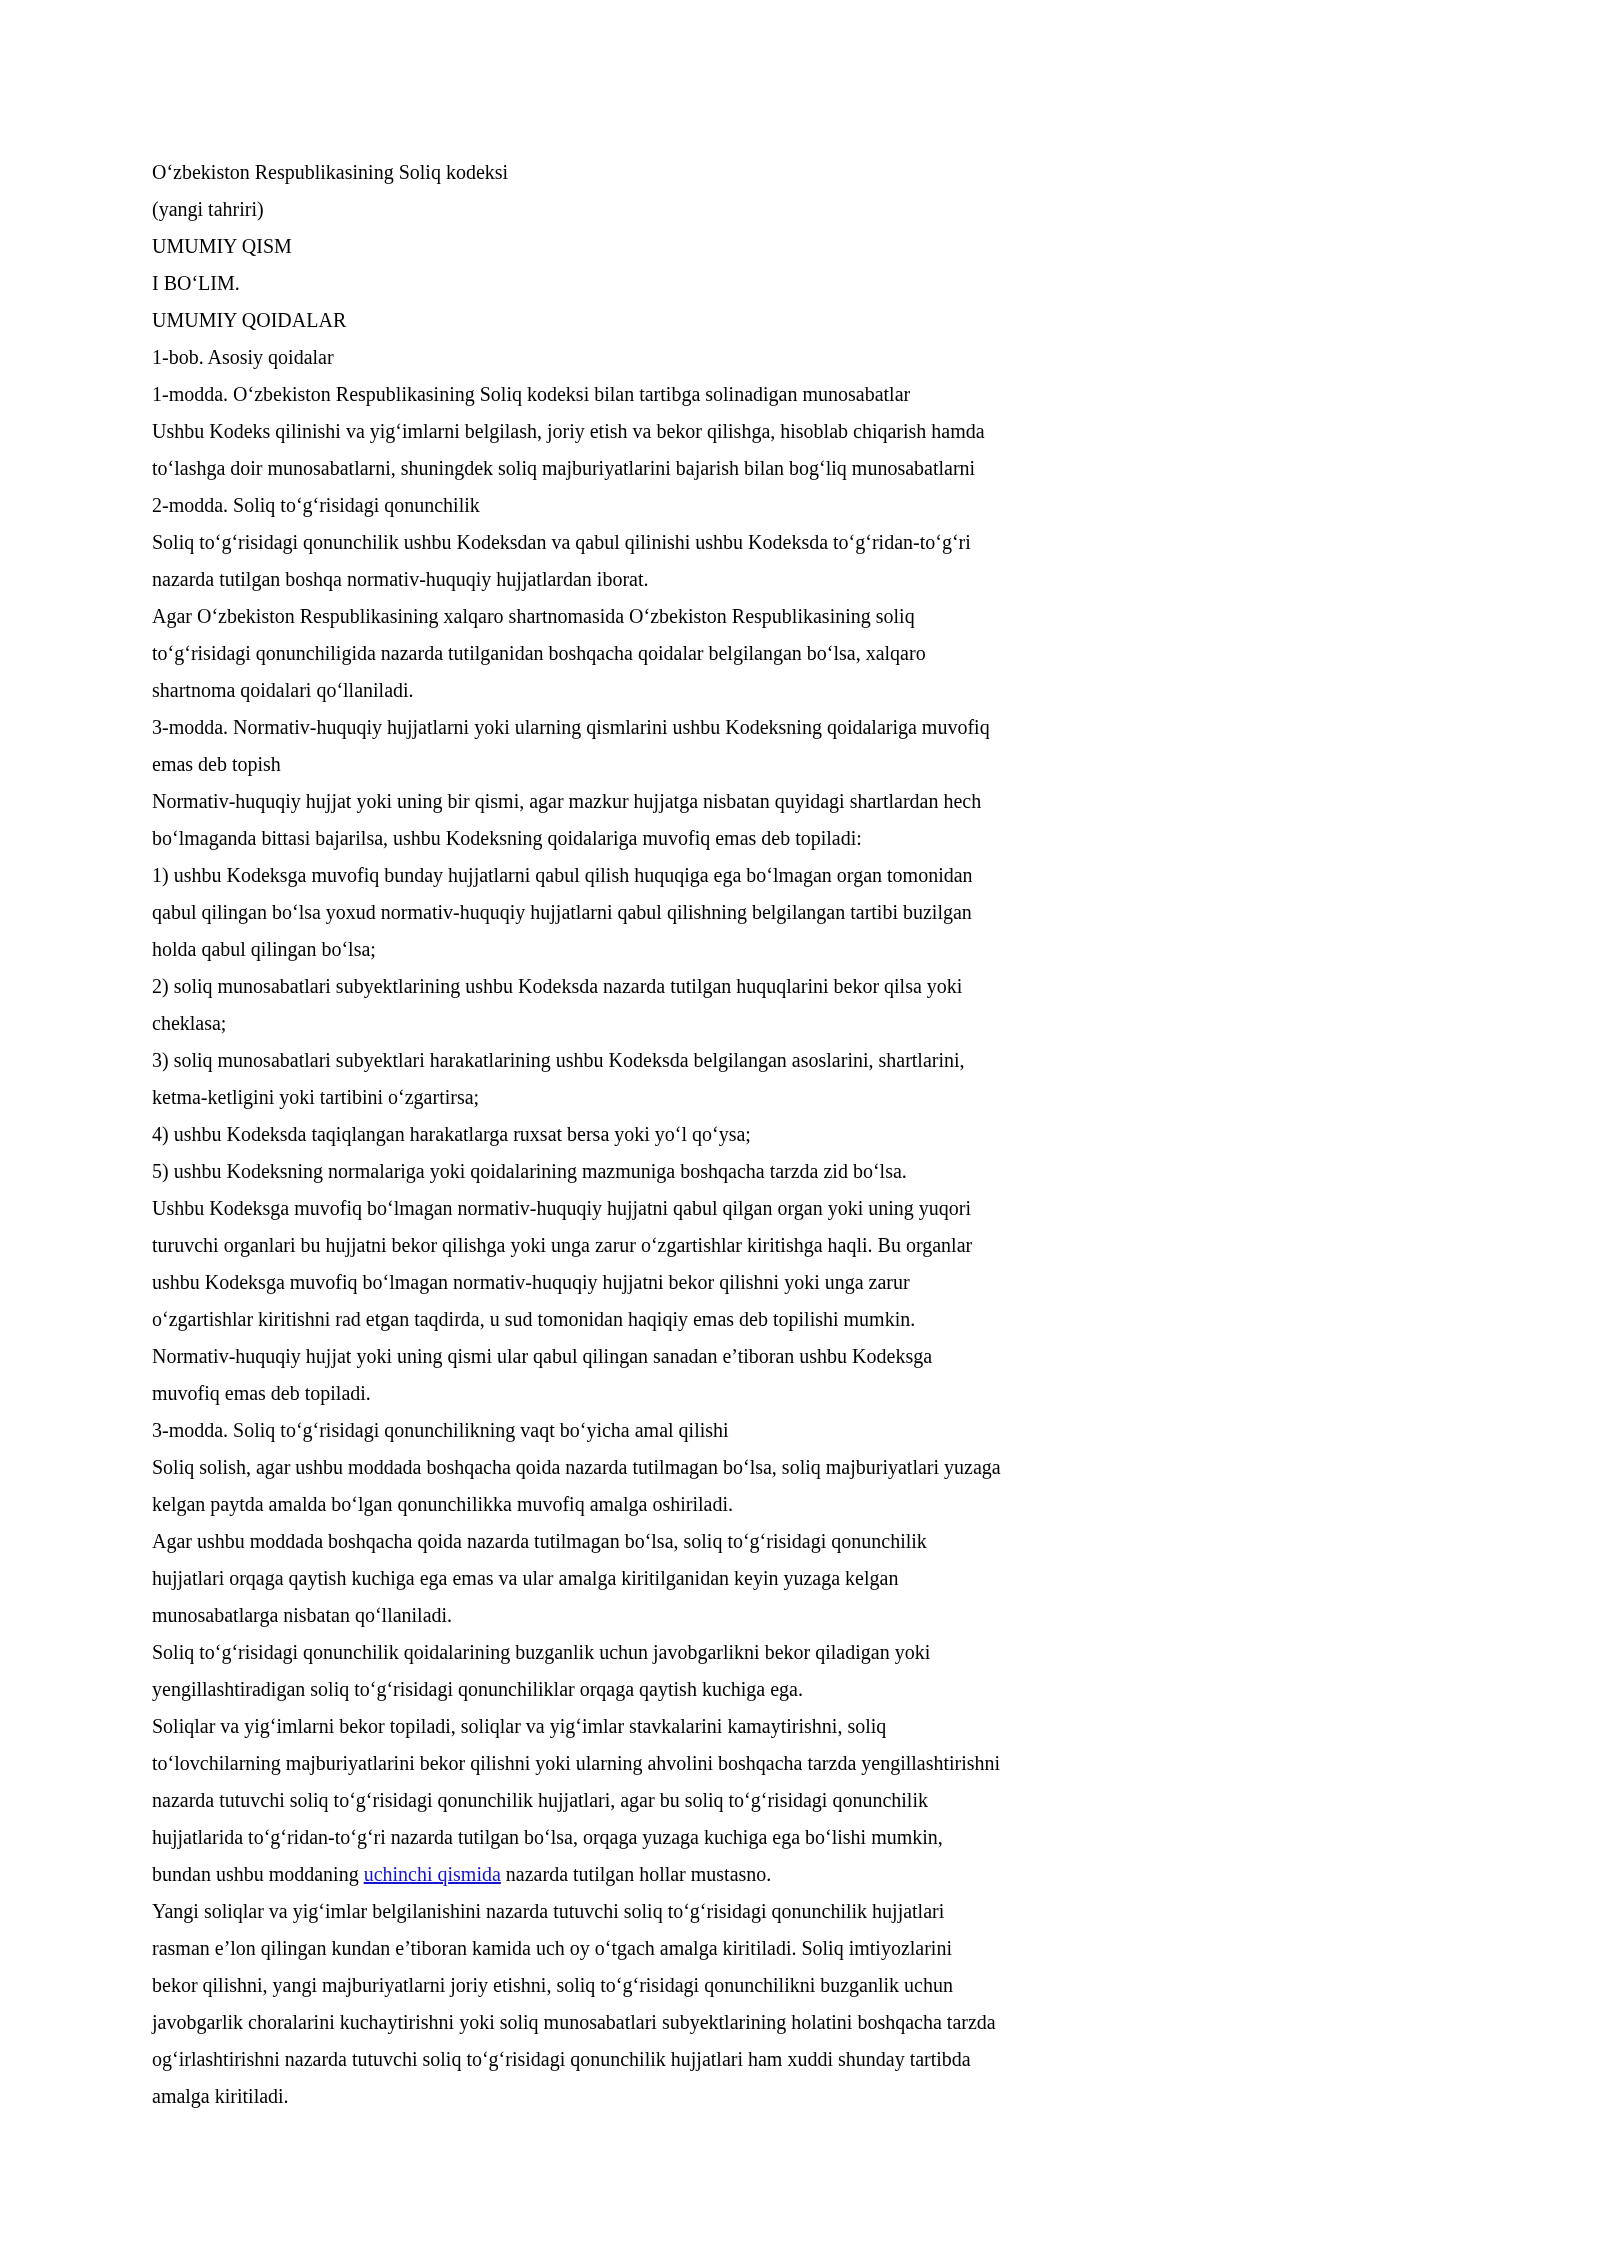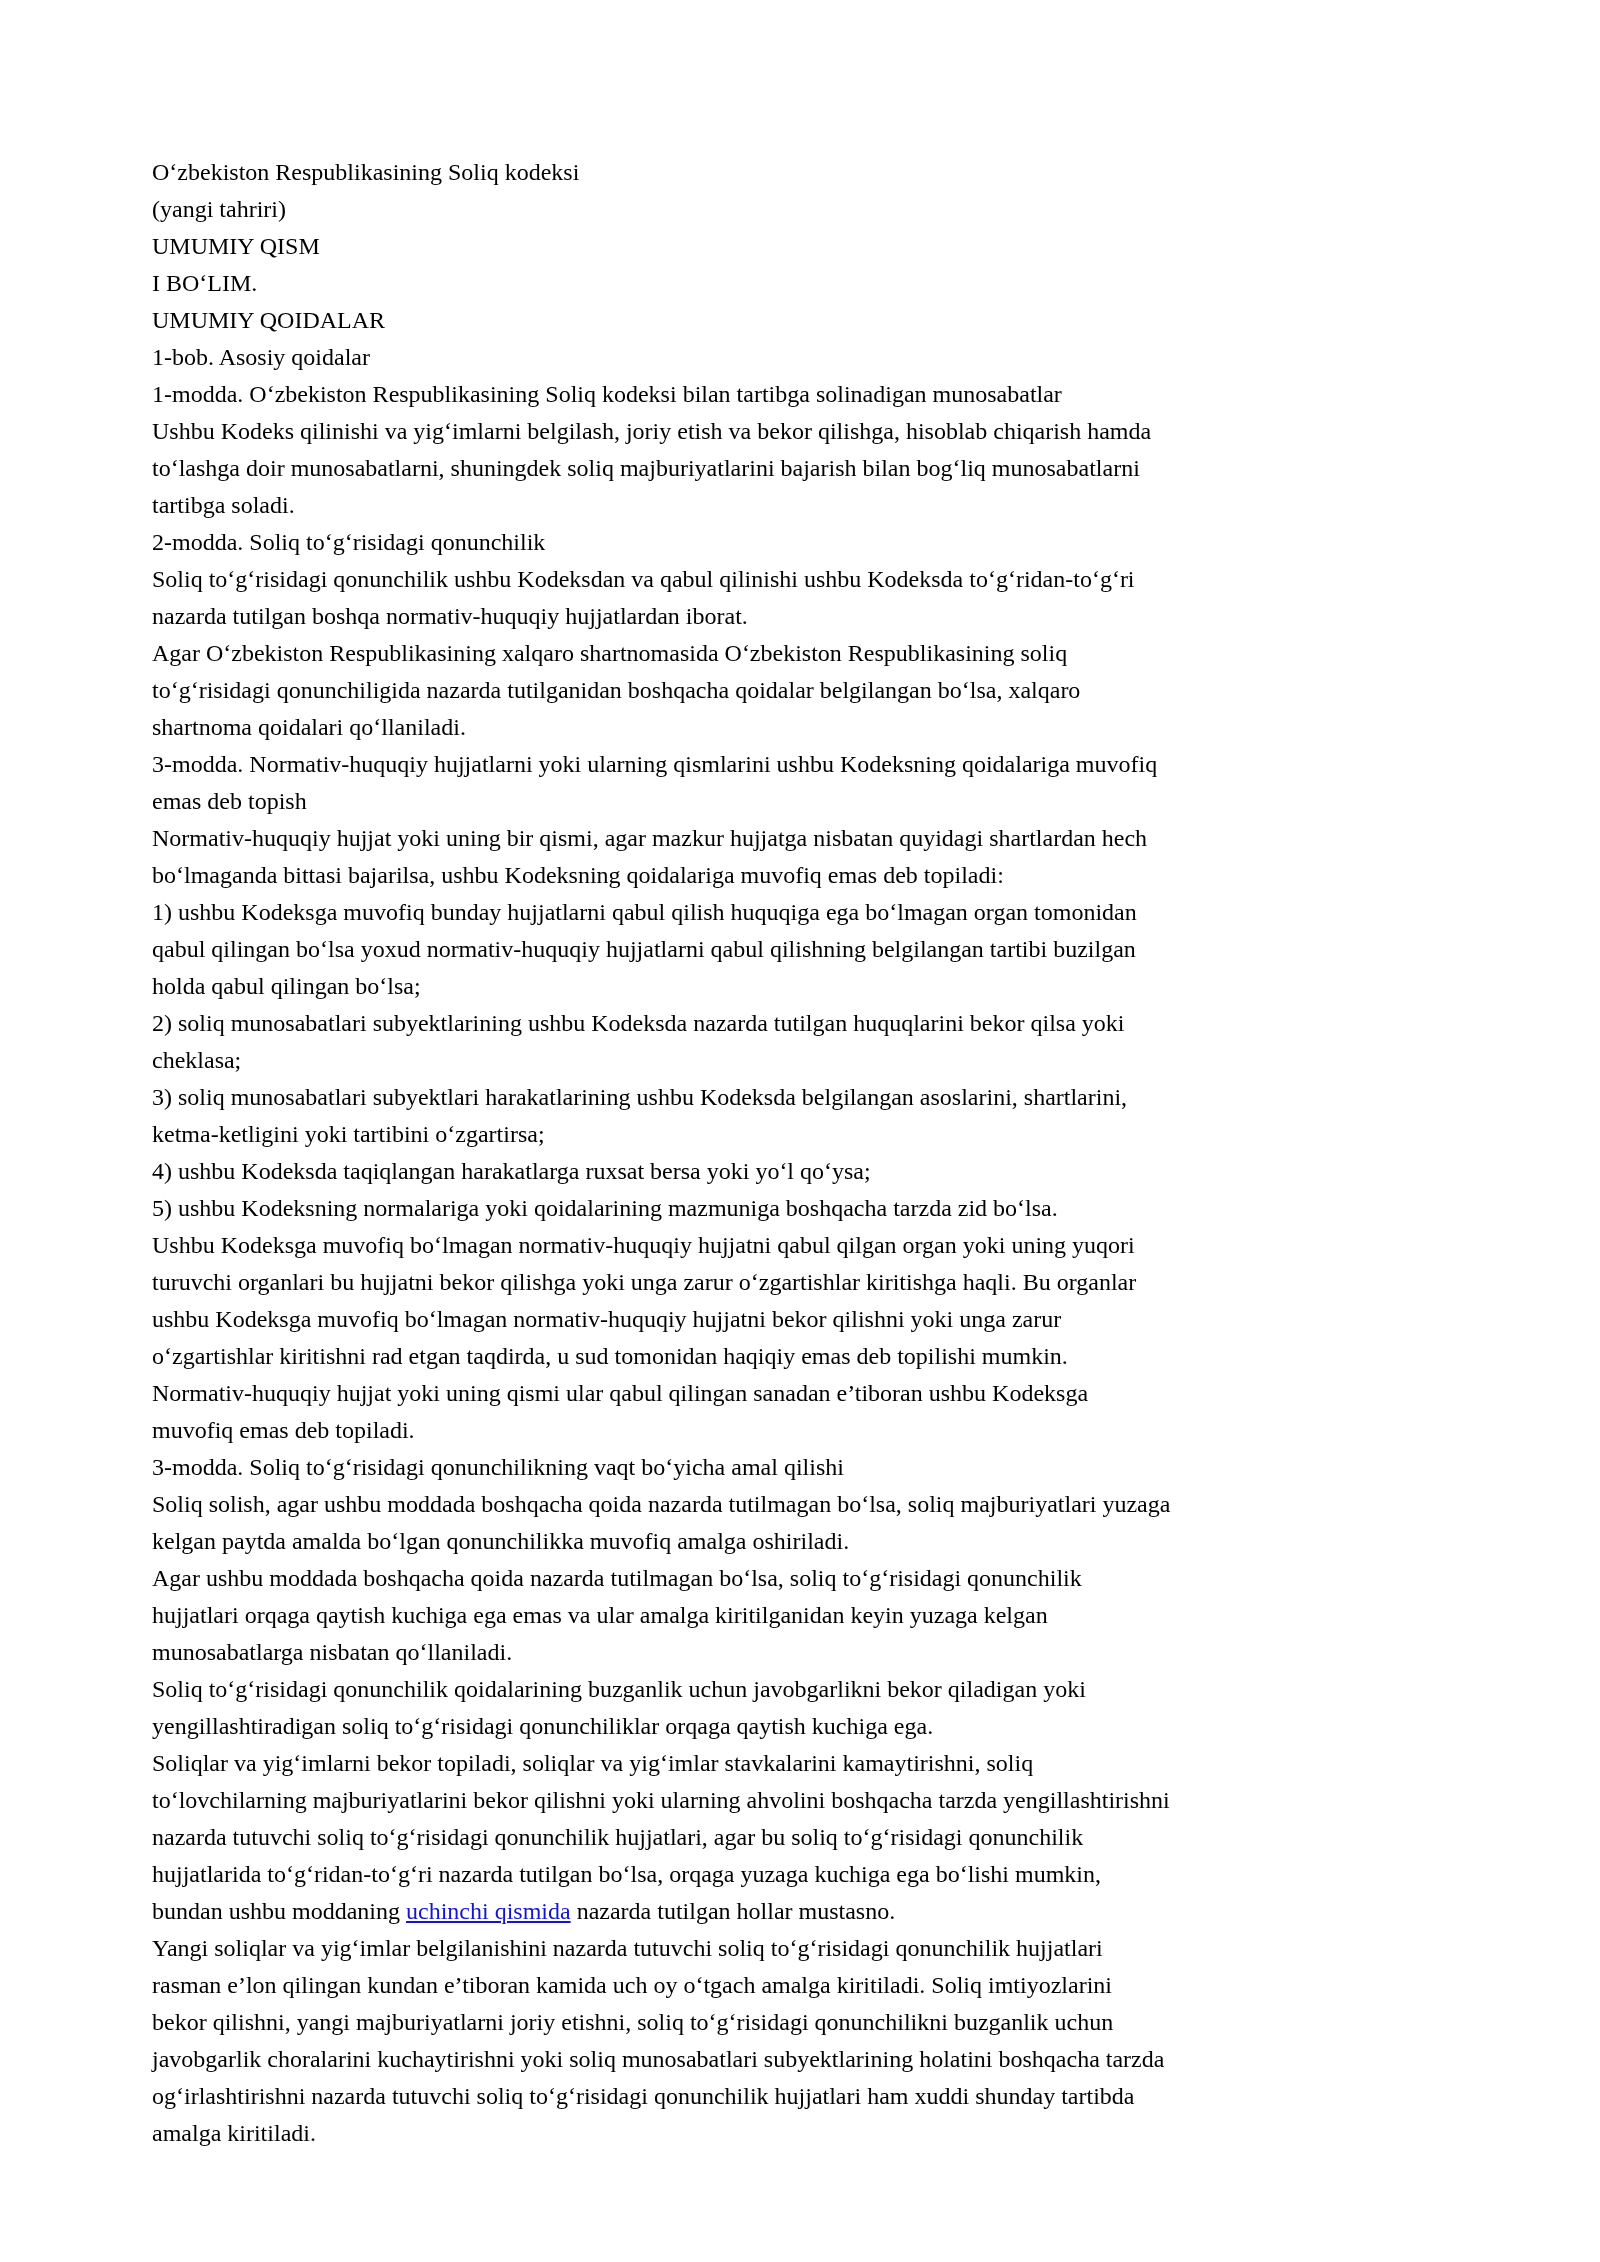--- a/index.html
+++ b/index.html
@@ -19,21 +19,21 @@
     position:relative;
     width:1600px;
     height:2262px;
     background:var(--bg);
   }
   .doc{
     position:absolute;
     top:154px;
     left:152px;
     width:1410px;
-    font-size:24px;
+    font-size:20px;
     line-height:37px;
     color:var(--fg);
   }
   .line{
     white-space:pre;
     height:37px;
   }
   .doc a{
     color:var(--link);
     text-decoration:underline;
@@ -47,21 +47,20 @@
   <div class="doc">
       <div class="line"><span>O‘zbekiston Respublikasining Soliq kodeksi</span></div>
       <div class="line"><span>(yangi tahriri)</span></div>
       <div class="line"><span>UMUMIY QISM</span></div>
       <div class="line"><span>I BO‘LIM.</span></div>
       <div class="line"><span>UMUMIY QOIDALAR</span></div>
       <div class="line"><span>1-bob. Asosiy qoidalar</span></div>
       <div class="line"><span>1-modda. O‘zbekiston Respublikasining Soliq kodeksi bilan tartibga solinadigan munosabatlar</span></div>
       <div class="line"><span>Ushbu Kodeks qilinishi va yig‘imlarni belgilash, joriy etish va bekor qilishga, hisoblab chiqarish hamda</span></div>
       <div class="line"><span>to‘lashga doir munosabatlarni, shuningdek soliq majburiyatlarini bajarish bilan bog‘liq munosabatlarni</span></div>
-      <div class="line"><span>tartibga soladi.</span></div>
       <div class="line"><span>2-modda. Soliq to‘g‘risidagi qonunchilik</span></div>
       <div class="line"><span>Soliq to‘g‘risidagi qonunchilik ushbu Kodeksdan va qabul qilinishi ushbu Kodeksda to‘g‘ridan-to‘g‘ri</span></div>
       <div class="line"><span>nazarda tutilgan boshqa normativ-huquqiy hujjatlardan iborat.</span></div>
       <div class="line"><span>Agar O‘zbekiston Respublikasining xalqaro shartnomasida O‘zbekiston Respublikasining soliq</span></div>
       <div class="line"><span>to‘g‘risidagi qonunchiligida nazarda tutilganidan boshqacha qoidalar belgilangan bo‘lsa, xalqaro</span></div>
       <div class="line"><span>shartnoma qoidalari qo‘llaniladi.</span></div>
       <div class="line"><span>3-modda. Normativ-huquqiy hujjatlarni yoki ularning qismlarini ushbu Kodeksning qoidalariga muvofiq</span></div>
       <div class="line"><span>emas deb topish</span></div>
       <div class="line"><span>Normativ-huquqiy hujjat yoki uning bir qismi, agar mazkur hujjatga nisbatan quyidagi shartlardan hech</span></div>
       <div class="line"><span>bo‘lmaganda bittasi bajarilsa, ushbu Kodeksning qoidalariga muvofiq emas deb topiladi:</span></div>

